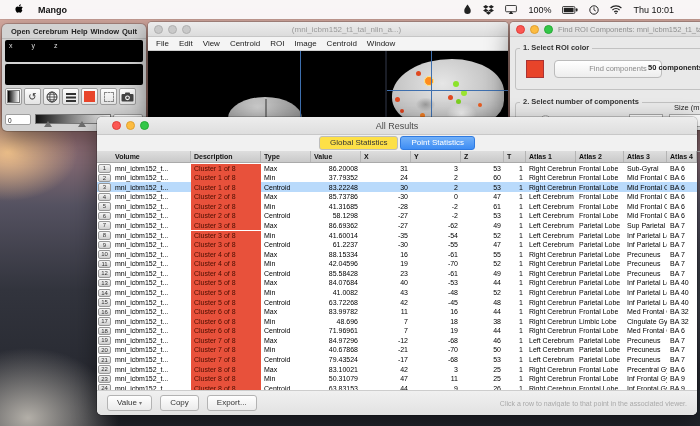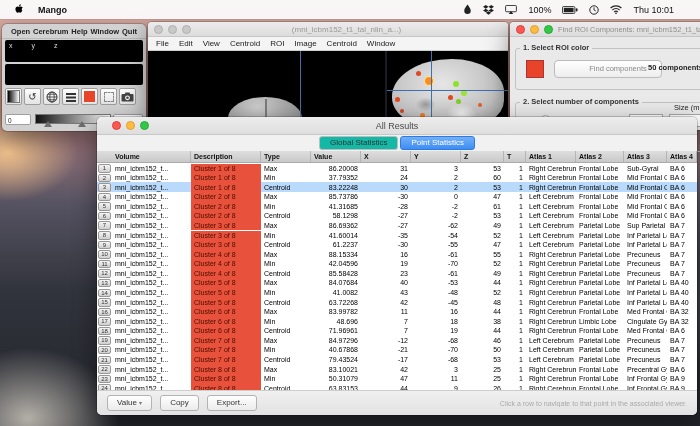--- a/index.html
+++ b/index.html
@@ -92,21 +92,21 @@
   .size-field{position:absolute;left:153px;top:11px;width:42px;height:13px;}
   .roi-field{background:#fff;border:1px solid #a8a8a8;font-size:7.5px;color:#111;line-height:12px;padding:0 3px;box-sizing:border-box;}
   
   .win-results{left:97px;top:117px;width:600px;height:298px;background:#fff;z-index:6;border-radius:5px;
     display:flex;flex-direction:column;overflow:hidden;}
   .res-titlebar{height:17px;background:linear-gradient(#ededed,#dedede);display:flex;align-items:center;
     padding:0 15px;border-bottom:1px solid #c8c8c8;flex:none;}
   .res-title{position:absolute;left:0;right:0;text-align:center;font-size:9px;color:#4a4a4a;pointer-events:none;}
   .res-tabs{height:16px;background:#f1f1f1;display:flex;align-items:center;justify-content:center;gap:2px;flex:none;}
   .tab{font-size:8px;height:12px;line-height:12px;padding:0 10px;border-radius:3px;}
-  .tab.inactive{background:#14b8a6;border:1px solid #bdbdbd;color:#333;}
+  .tab.inactive{background:#fde047;border:1px solid #bdbdbd;color:#333;}
   .tab.active{background:linear-gradient(#72b0f8,#3e8df4);border:1px solid #2f7ae0;color:#fff;}
   .t-grid{display:grid;grid-template-columns:15px 79px 70px 50px 50px 50px 50px 43px 22px 50px 48px 43px minmax(0,1fr);}
   .t-head{height:11px;background:linear-gradient(#dedede,#c9c9c9);border-bottom:1px solid #aaa;flex:none;
     font-size:7px;font-weight:bold;color:#111;align-items:center;}
   .t-head .hcell{padding:0 3px;border-right:1px solid #b4b4b4;white-space:nowrap;overflow:hidden;line-height:11px;}
   .t-body{flex:1;background:#fff;overflow:hidden;}
   .t-row{height:9.58px;align-items:center;font-size:7px;color:#000;background:#fff;}
   .t-row.selected{background:#b9dafb;}
   .cell{padding:0 3px;white-space:nowrap;overflow:hidden;line-height:9.5px;}
   .cell.a-r{text-align:right;}

